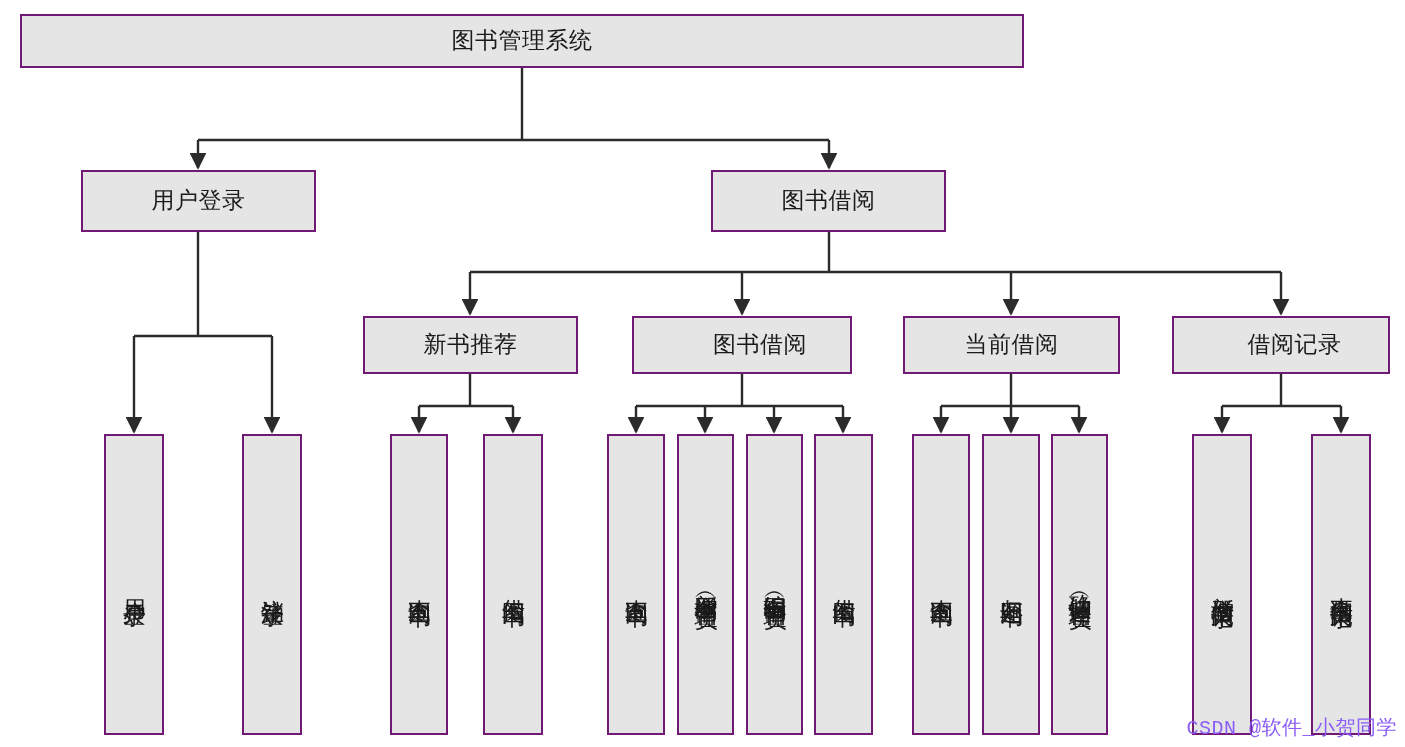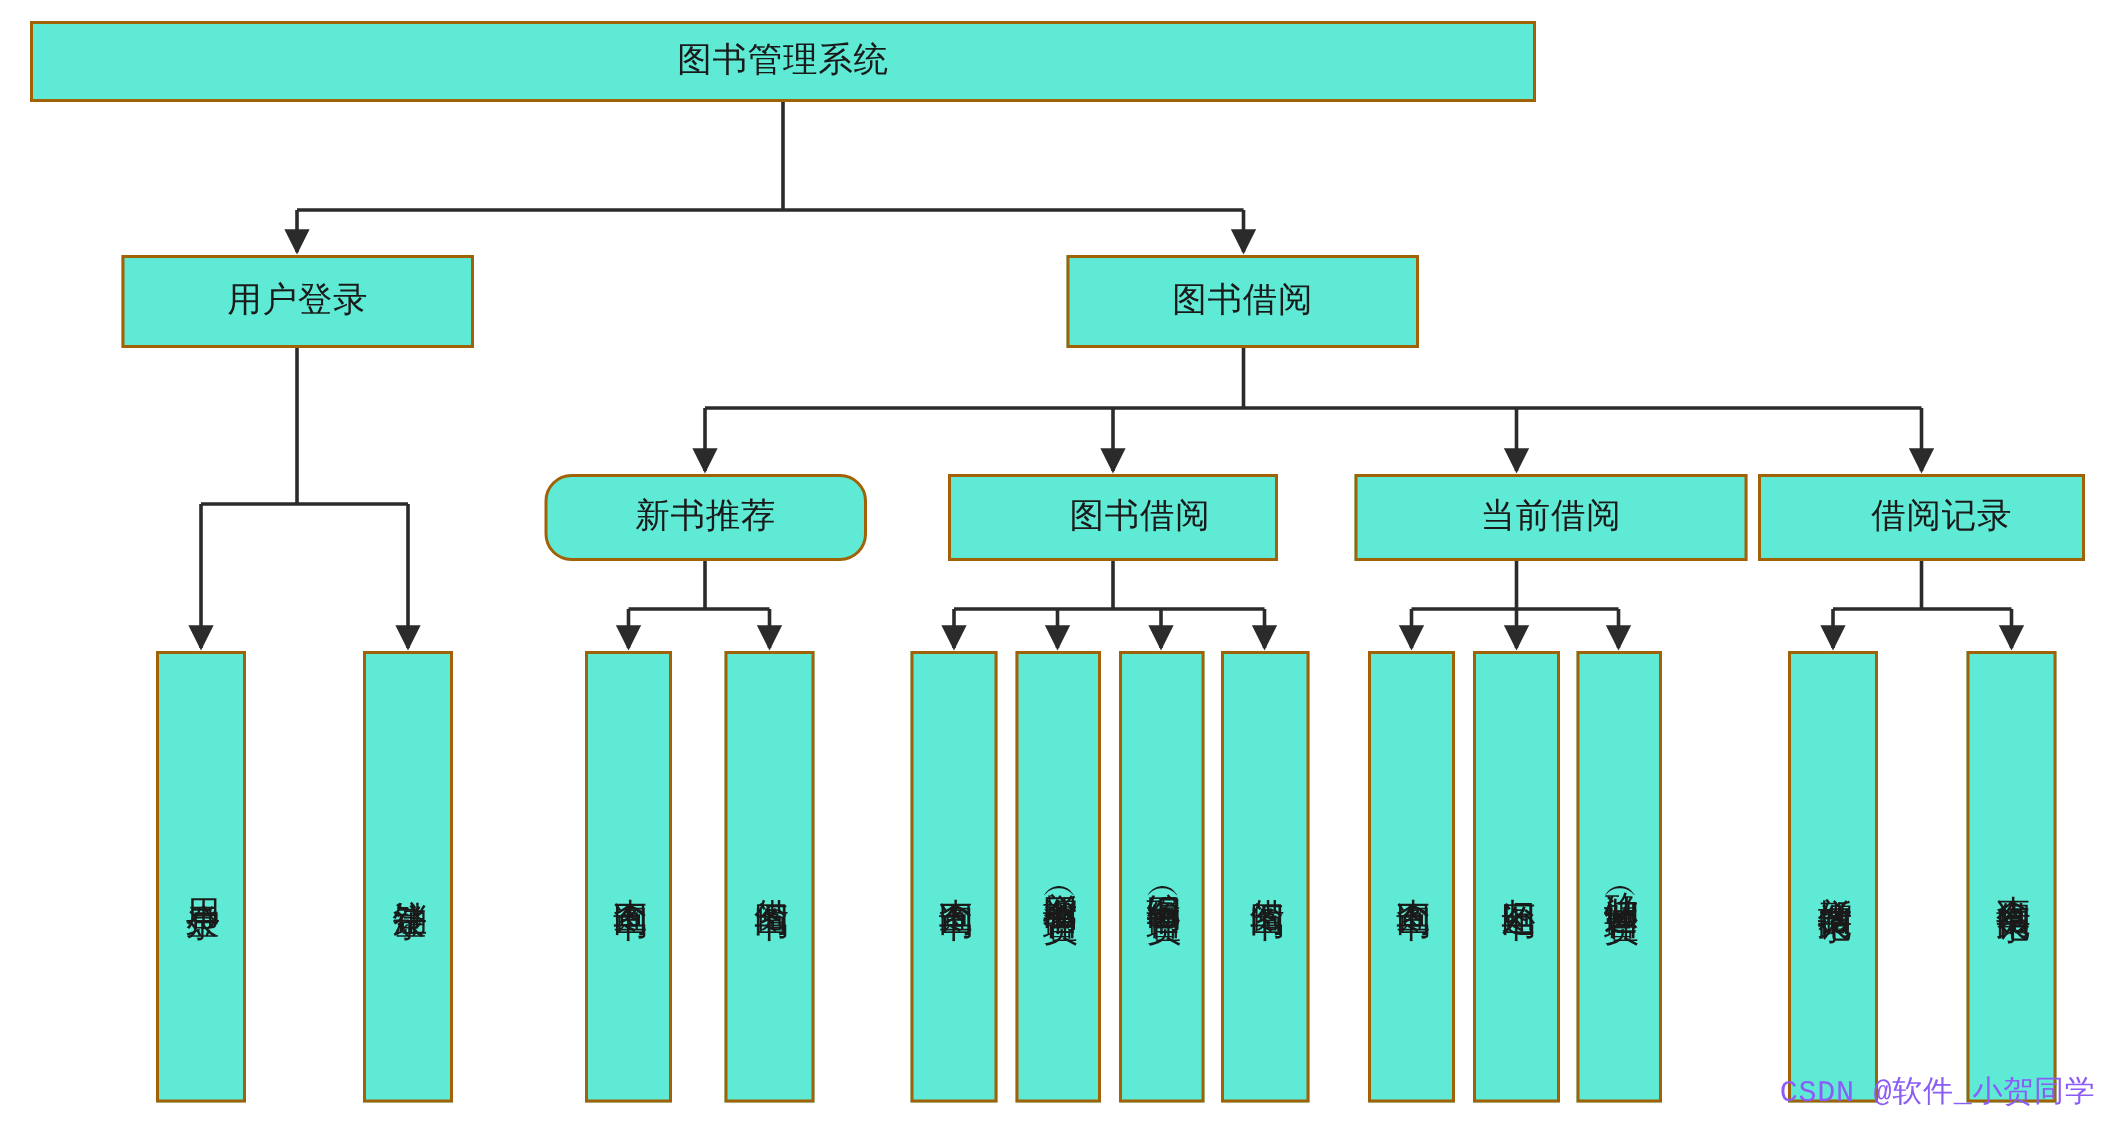--- a/index.html
+++ b/index.html
@@ -19,22 +19,22 @@
     position: absolute;
     left: 0;
     top: 0;
     width: 1405px;
     height: 747px;
     pointer-events: none;
   }
   .node {
     position: absolute;
     box-sizing: border-box;
-    border: 2px solid #a16207;
-    background: #5eead4;
+    border: 2px solid #701a75;
+    background: #e5e5e5;
     display: flex;
     align-items: center;
     justify-content: center;
     color: #1a1a1a;
   }
   .node .label {
     display: block;
     text-align: center;
     line-height: 1.12;
     white-space: pre;
@@ -130,27 +130,27 @@
     <span class="label">图书管理系统</span>
   </div>
 
   <div class="node h" style="left:81px; top:170px; width:235px; height:62px;">
     <span class="label">用户登录</span>
   </div>
   <div class="node h" style="left:711px; top:170px; width:235px; height:62px;">
     <span class="label">图书借阅</span>
   </div>
 
-  <div class="node h" style="left:363px; top:316px; width:215px; height:58px;border-radius:18px;">
+  <div class="node h" style="left:363px; top:316px; width:215px; height:58px;">
     <span class="label">新书推荐</span>
   </div>
   <div class="node h" style="left:632px; top:316px; width:220px; height:58px;padding-left:36px;">
     <span class="label">图书借阅</span>
   </div>
-  <div class="node h" style="left:903px; top:316px; width:262px; height:58px;">
+  <div class="node h" style="left:903px; top:316px; width:217px; height:58px;">
     <span class="label">当前借阅</span>
   </div>
   <div class="node h" style="left:1172px; top:316px; width:218px; height:58px;padding-left:27px;">
     <span class="label">借阅记录</span>
   </div>
 
   <div class="node v" style="left:104px; top:434px; width:60px; height:301px;">
     <span class="label">用户登录</span>
   </div>
   <div class="node v" style="left:242px; top:434px; width:60px; height:301px;">

